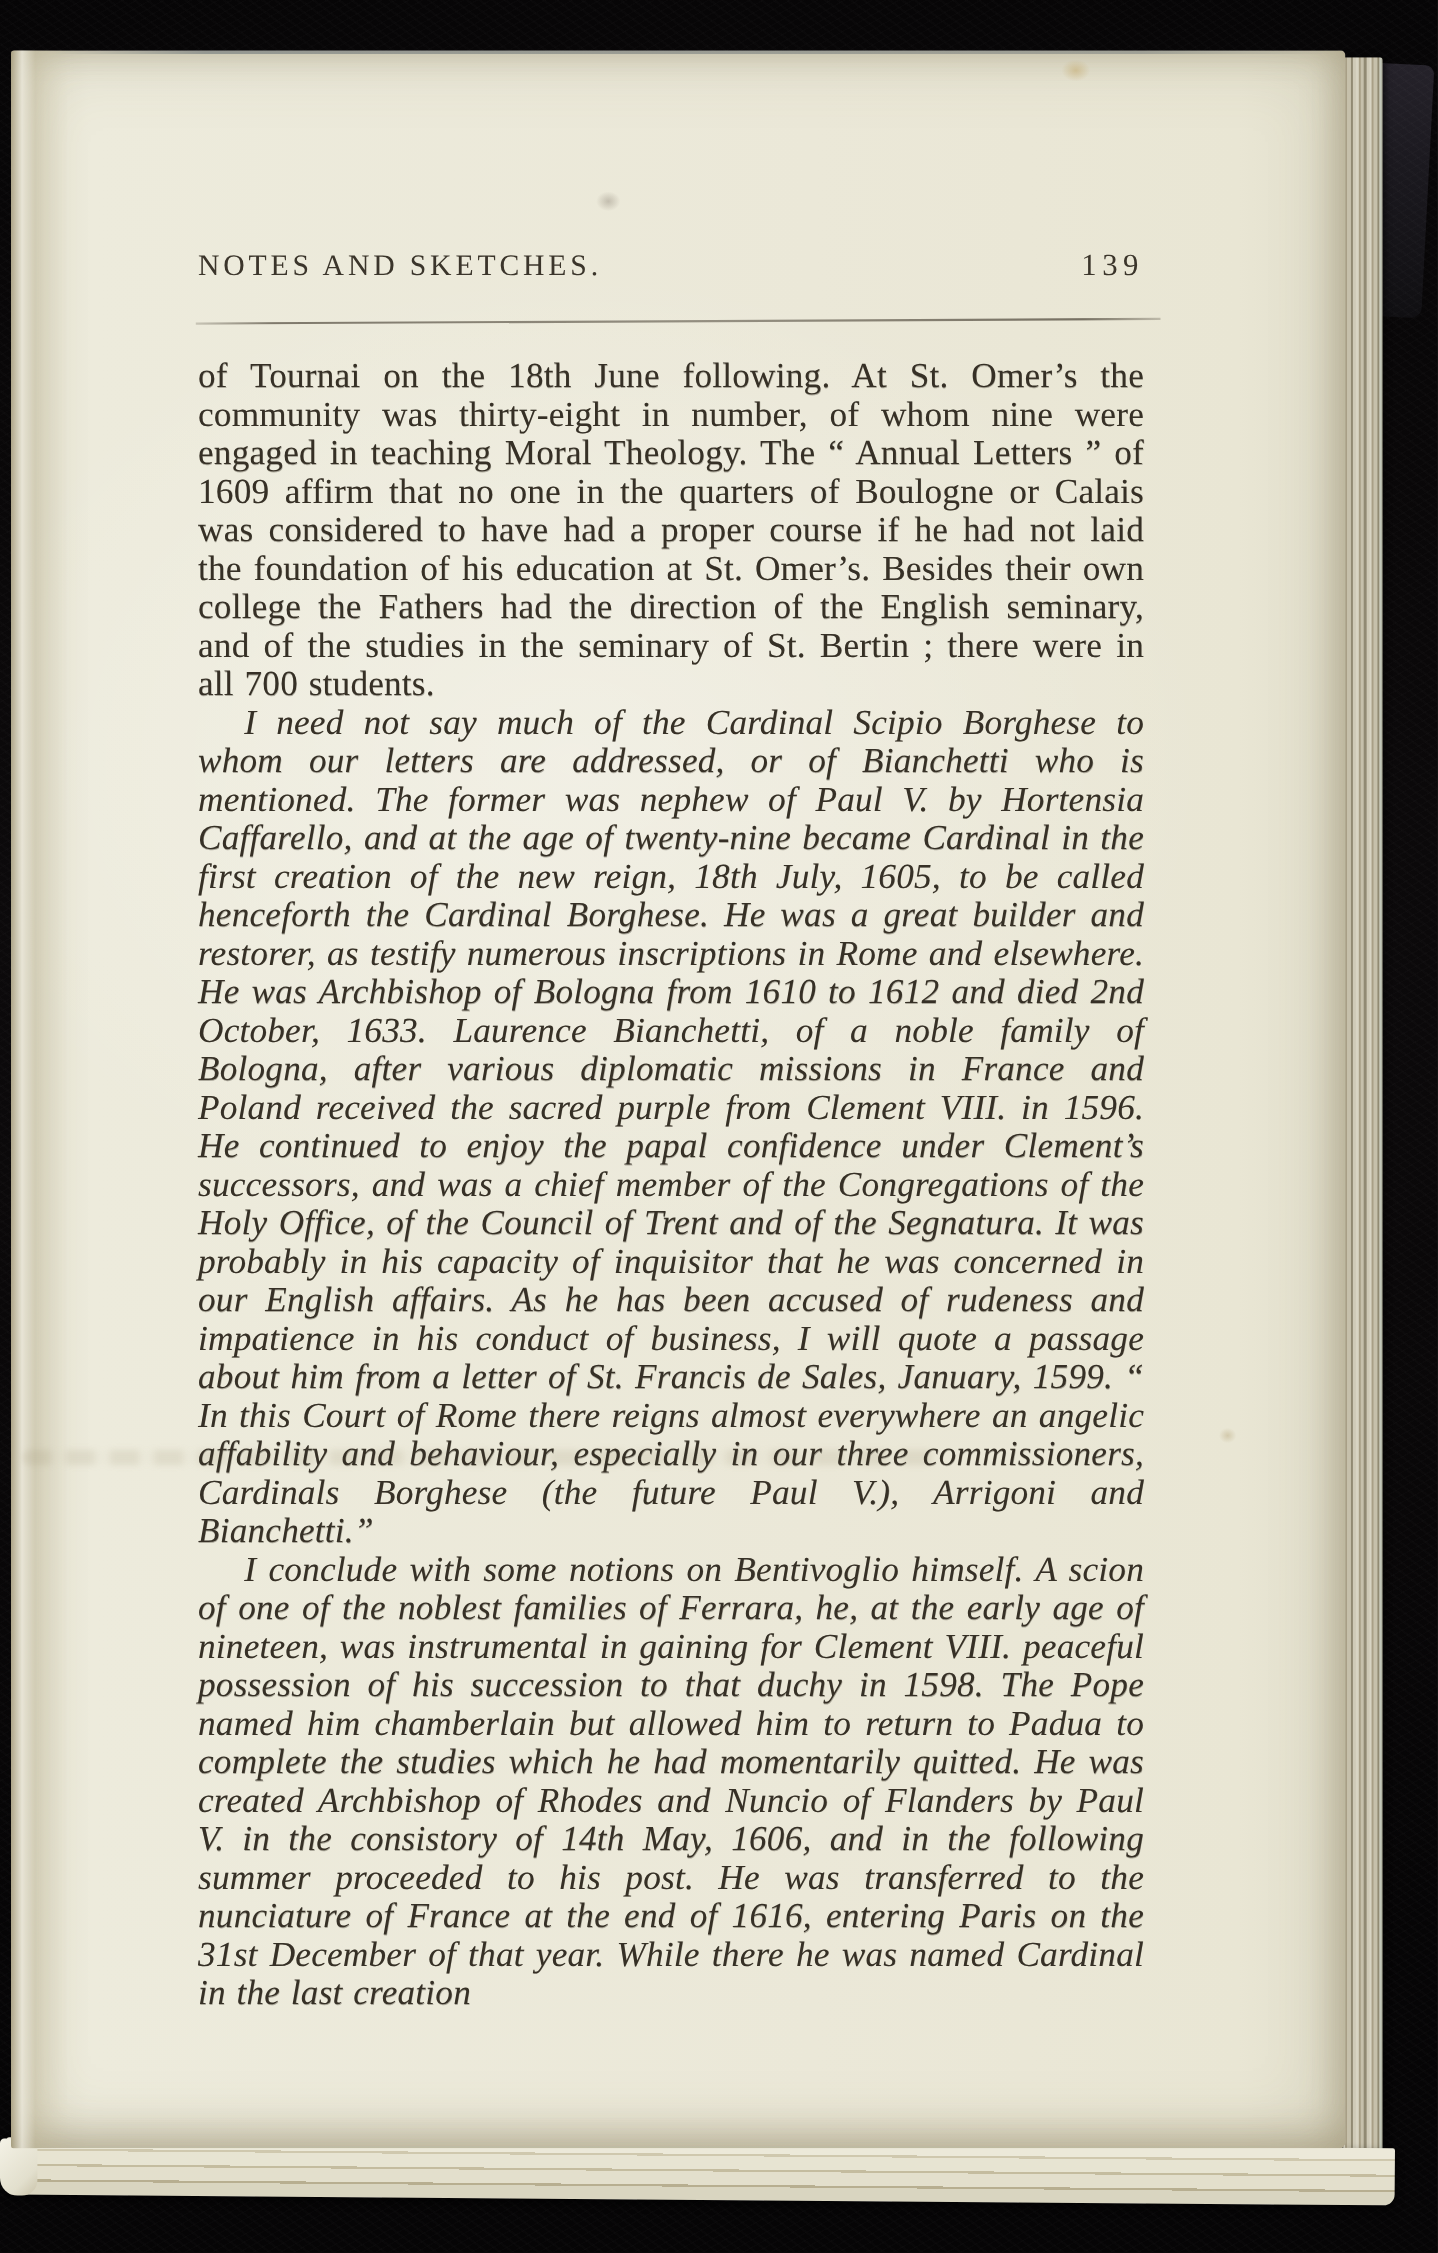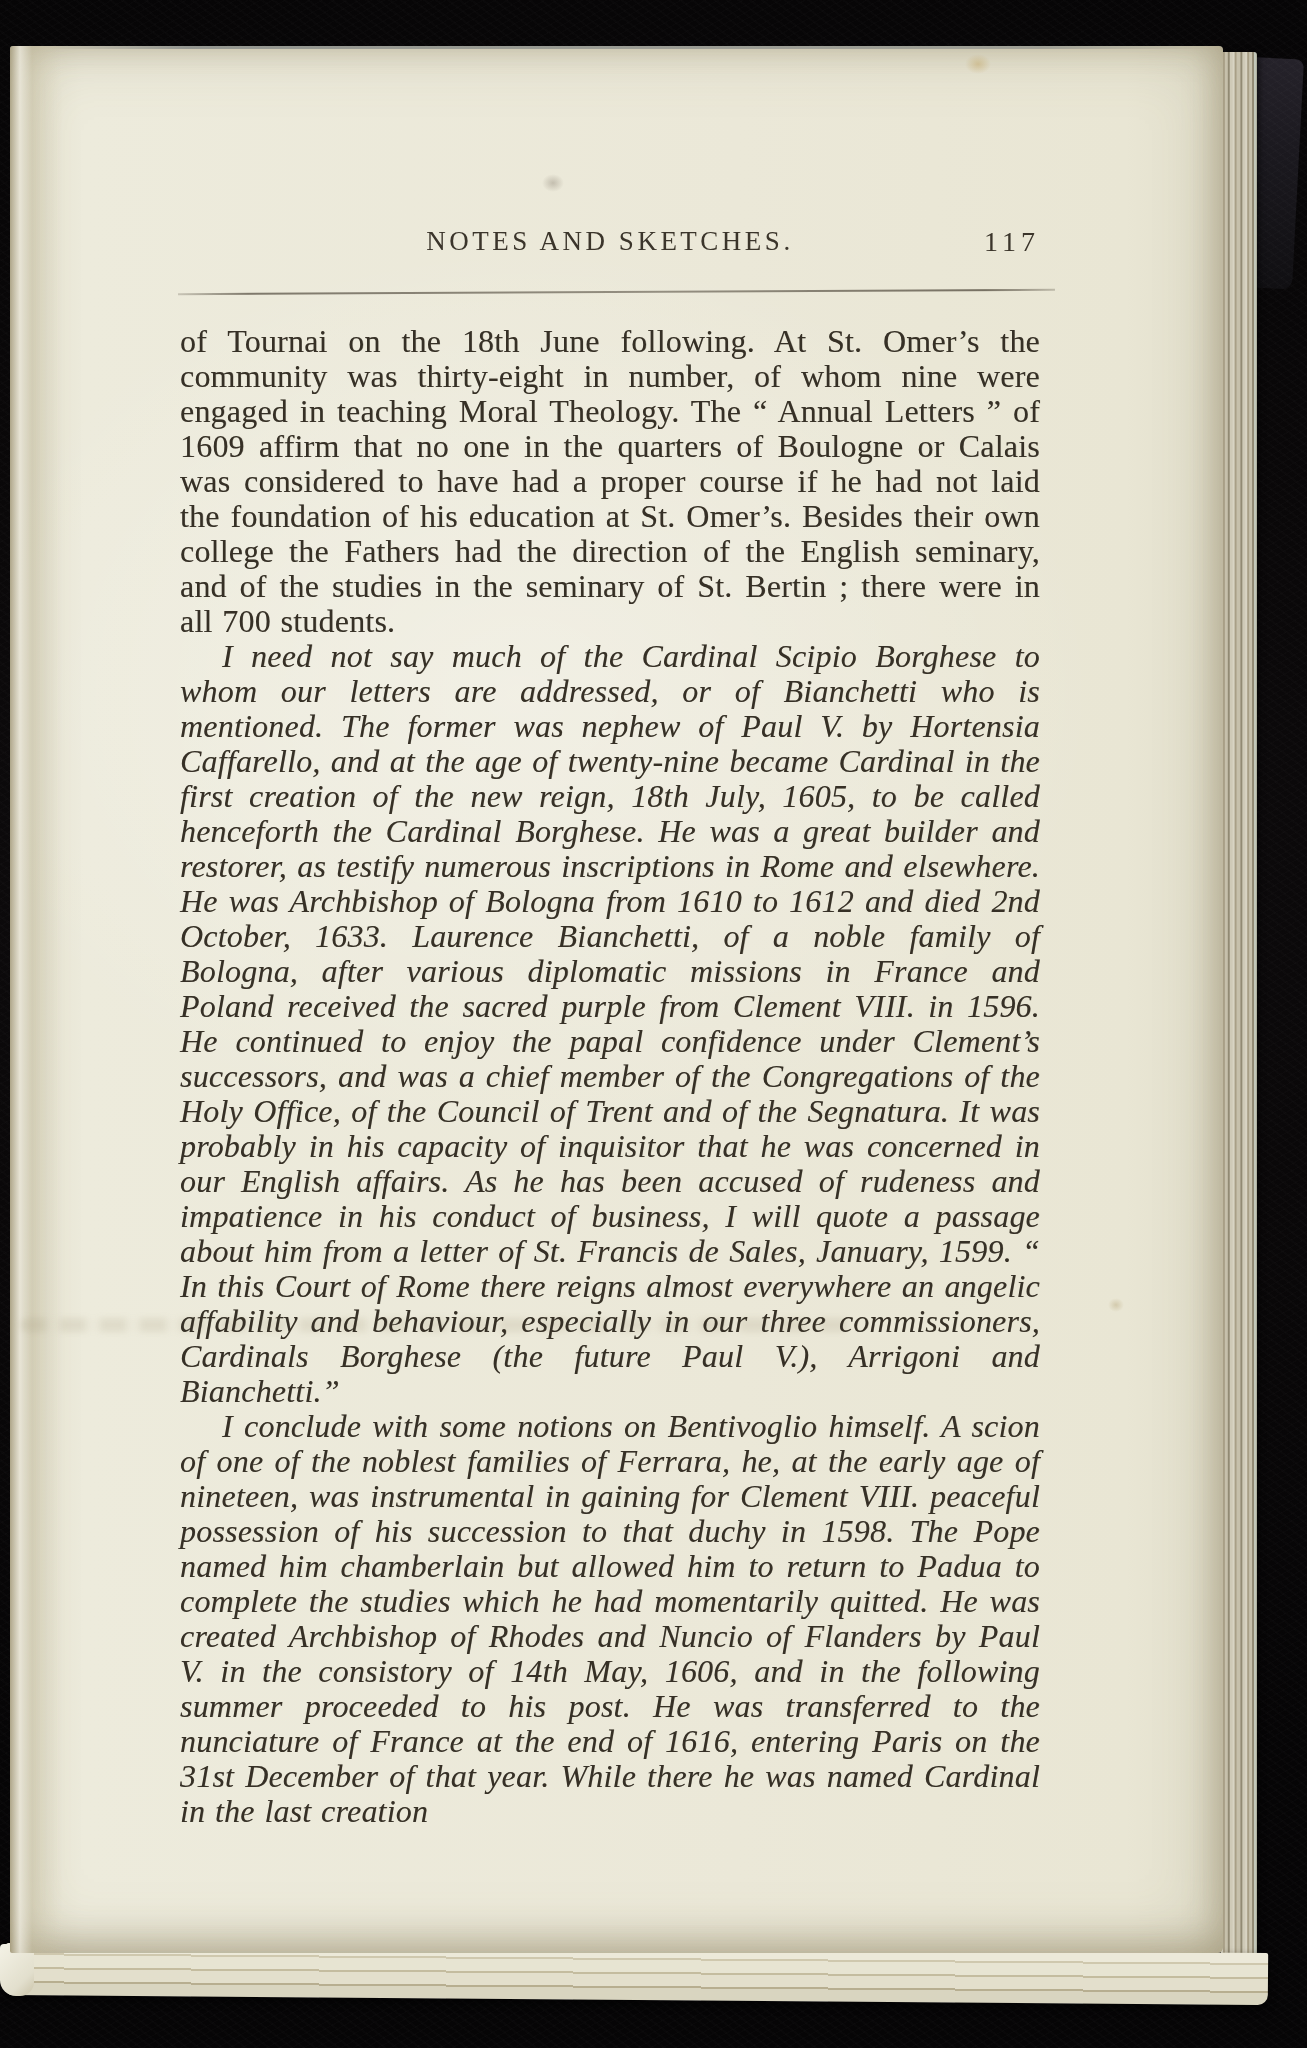--- a/index.html
+++ b/index.html
@@ -158,21 +158,21 @@
     color: #332d24;
   }
   .running-head {
     position: absolute;
     top: 180px;
     left: 0;
     width: 100%;
     height: 32px;
     font-size: 27px;
     letter-spacing: 3.5px;
-    text-align: center;
+    text-align: left;
     color: #3b352b;
   }
   .running-head .page-num {
     position: absolute;
     right: 0;
     top: 0;
     letter-spacing: 5px;
     font-size: 28px;
   }
   .head-rule {
@@ -233,21 +233,21 @@
     <div class="gutter-shadow"></div>
     <div class="top-edge-line"></div>
     <div class="spot-a"></div>
     <div class="spot-b"></div>
     <div class="spot-c"></div>
     <div class="ghost-line"></div>
 
     <div class="content">
       <div class="running-head">
         <span>NOTES AND SKETCHES.</span>
-        <span class="page-num">117</span>
+        <span class="page-num">139</span>
       </div>
 
       <div class="head-rule"></div>
 
       <div class="body-text">
         <p>of Tournai on the 18th June following.  At St. Omer’s the community was thirty-eight in number, of whom nine were engaged in teaching Moral Theology.  The “ Annual Letters ” of 1609 affirm that no one in the quarters of Boulogne or Calais was considered to have had a proper course if he had not laid the foundation of his education at St. Omer’s.  Besides their own college the Fathers had the direction of the English seminary, and of the studies in the seminary of St. Bertin ; there were in all 700 students.</p>
         <p class="indent">I need not say much of the Cardinal Scipio Borghese to whom our letters are addressed, or of Bianchetti who is mentioned.  The former was nephew of Paul V. by Hortensia Caffarello, and at the age of twenty-nine became Cardinal in the first creation of the new reign, 18th July, 1605, to be called henceforth the Cardinal Borghese. He was a great builder and restorer, as testify numerous inscriptions in Rome and elsewhere.  He was Archbishop of Bologna from 1610 to 1612 and died 2nd October, 1633.  Laurence Bianchetti, of a noble family of Bologna, after various diplomatic missions in France and Poland received the sacred purple from Clement VIII. in 1596.  He continued to enjoy the papal confidence under Clement’s successors, and was a chief member of the Congregations of the Holy Office, of the Council of Trent and of the Segnatura. It was probably in his capacity of inquisitor that he was concerned in our English affairs.  As he has been accused of rudeness and impatience in his conduct of business, I will quote a passage about him from a letter of St. Francis de Sales, January, 1599.  “ In this Court of Rome there reigns almost everywhere an angelic affability and behaviour, especially in our three commissioners, Cardinals Borghese (the future Paul V.), Arrigoni and Bianchetti.”</p>
         <p class="indent gap-before">I conclude with some notions on Bentivoglio himself.  A scion of one of the noblest families of Ferrara, he, at the early age of nineteen, was instrumental in gaining for Clement VIII. peaceful possession of his succession to that duchy in 1598.  The Pope named him chamberlain but allowed him to return to Padua to complete the studies which he had momentarily quitted.  He was created Archbishop of Rhodes and Nuncio of Flanders by Paul V. in the consistory of 14th May, 1606, and in the following summer proceeded to his post.  He was transferred to the nunciature of France at the end of 1616, entering Paris on the 31st December of that year.  While there he was named Cardinal in the last creation</p>
       </div>
     </div>

